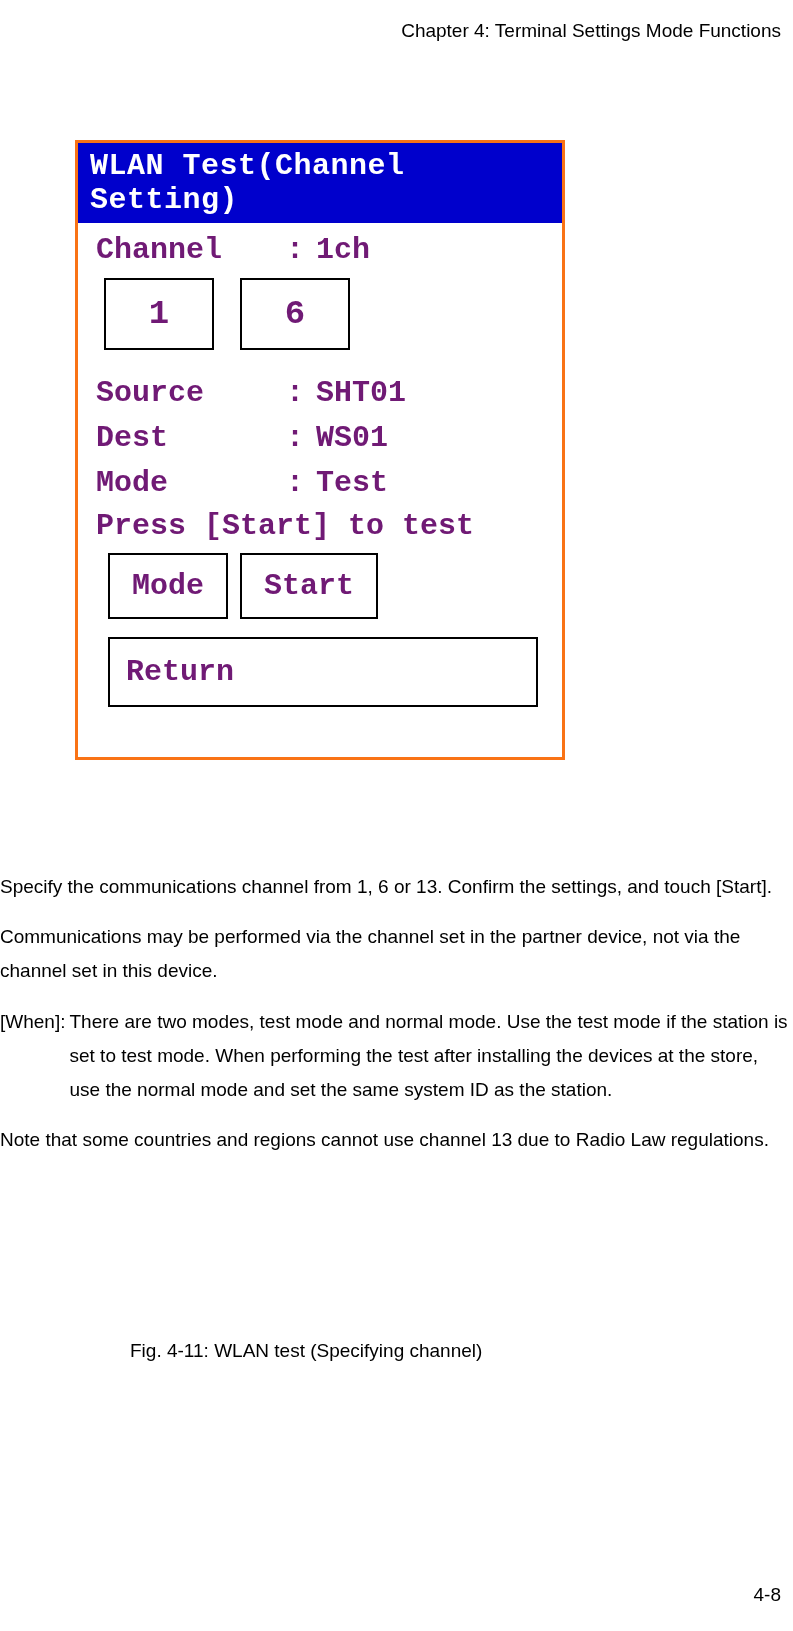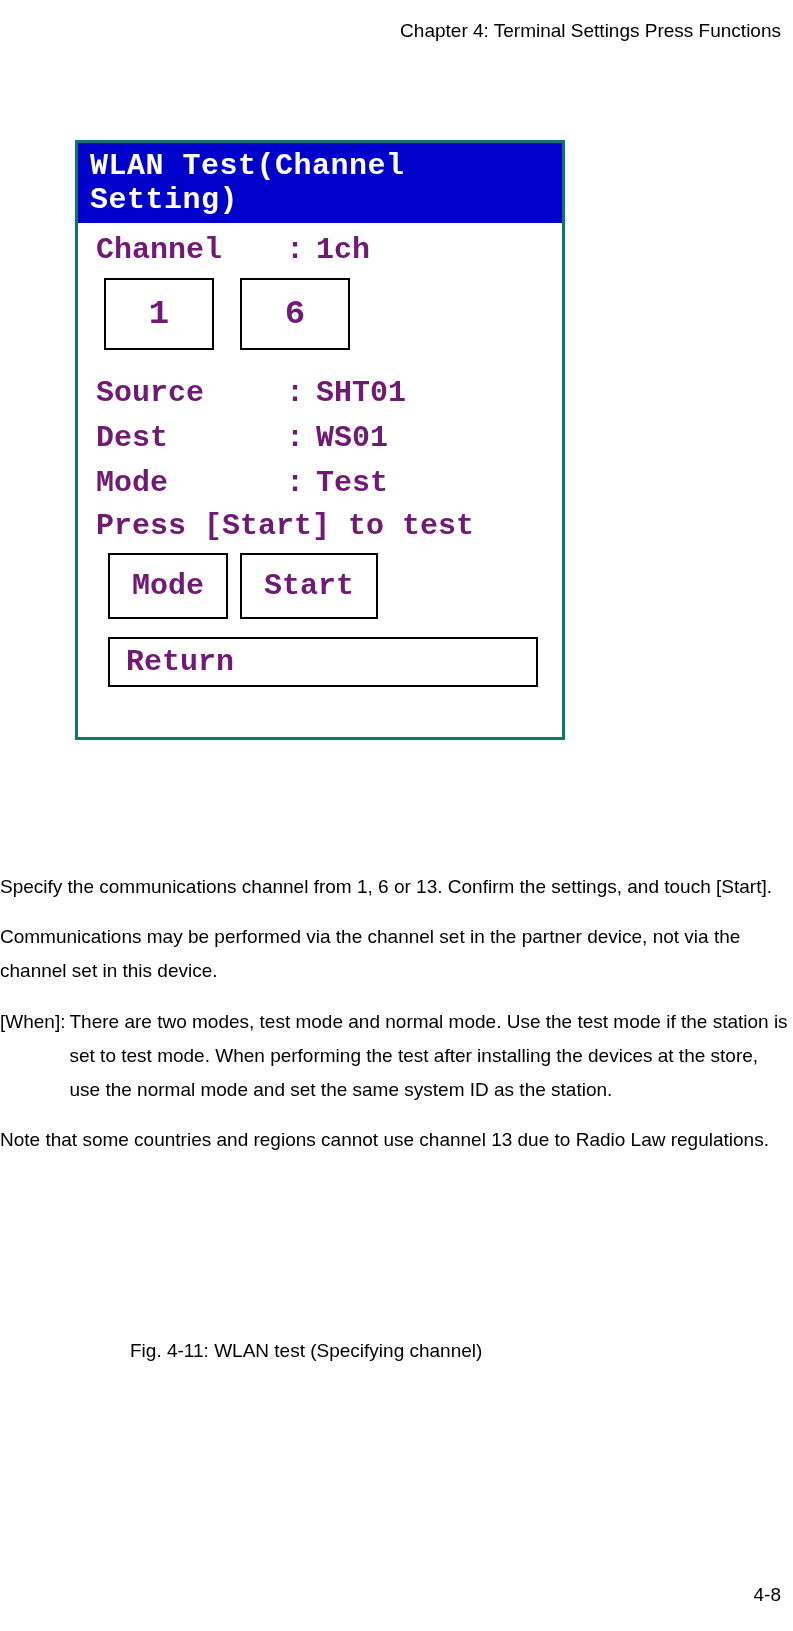--- a/index.html
+++ b/index.html
@@ -19,21 +19,21 @@
       top: 20px;
       right: 12px;
       font-size: 19px;
       text-align: right;
     }
     .screenshot-container {
       position: absolute;
       top: 140px;
       left: 75px;
       width: 490px;
-      border: 3px solid #0f766e;
+      border: 3px solid #f97316;
       background: #fff;
     }
     .title-bar {
       background: #0000cc;
       color: #fff;
       padding: 6px 12px;
       font-family: "Courier New", monospace;
       font-size: 30px;
       font-weight: bold;
       letter-spacing: 0.5px;
@@ -85,21 +85,21 @@
     .action-btn {
       border: 2px solid #000;
       padding: 14px 22px;
       font-family: "Courier New", monospace;
       font-size: 30px;
       font-weight: bold;
       background: #fff;
     }
     .return-btn {
       border: 2px solid #000;
-      padding: 6px 16px;
+      padding: 16px 16px;
       font-family: "Courier New", monospace;
       font-size: 30px;
       font-weight: bold;
       background: #fff;
       width: 430px;
       margin-left: 12px;
     }
     .body-text {
       position: absolute;
       top: 870px;
@@ -128,21 +128,21 @@
     .page-number {
       position: absolute;
       bottom: 25px;
       right: 12px;
       font-size: 19px;
     }
   </style>
 </head>
 <body>
 
-<div class="header-title">Chapter 4: Terminal Settings Press Functions</div>
+<div class="header-title">Chapter 4: Terminal Settings Mode Functions</div>
 
 <div class="screenshot-container">
   <div class="title-bar">WLAN Test(Channel Setting)</div>
   <div class="screen-body">
     <div class="field-row">
       <span class="field-label">Channel</span>
       <span class="field-colon">:</span>
       <span>1ch</span>
     </div>
     <div class="channel-buttons">

